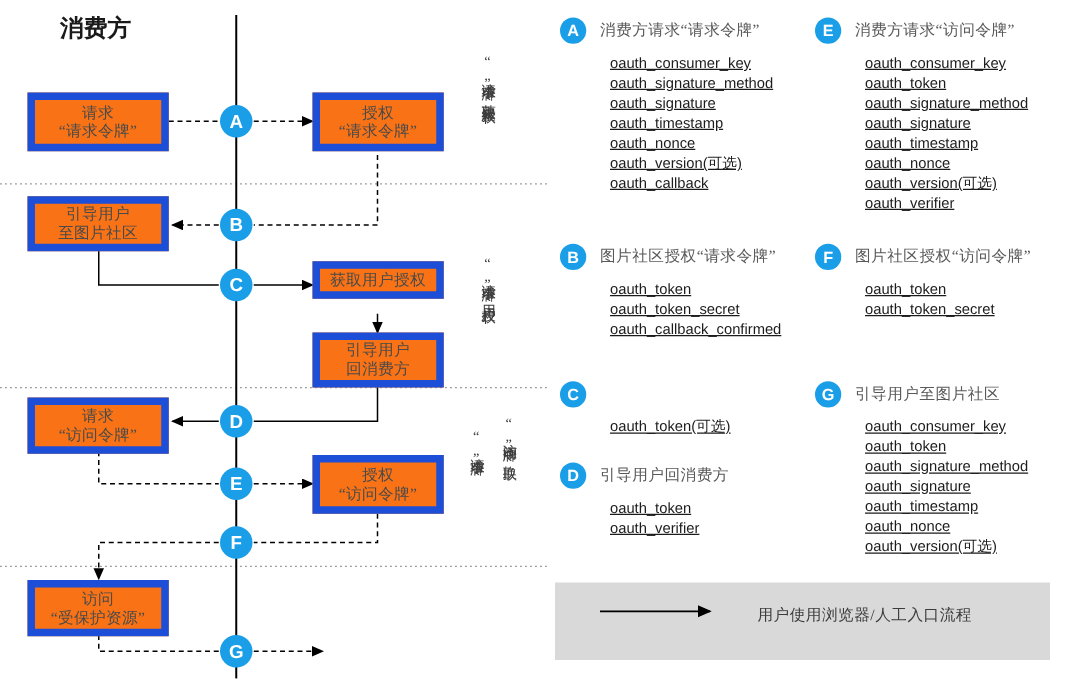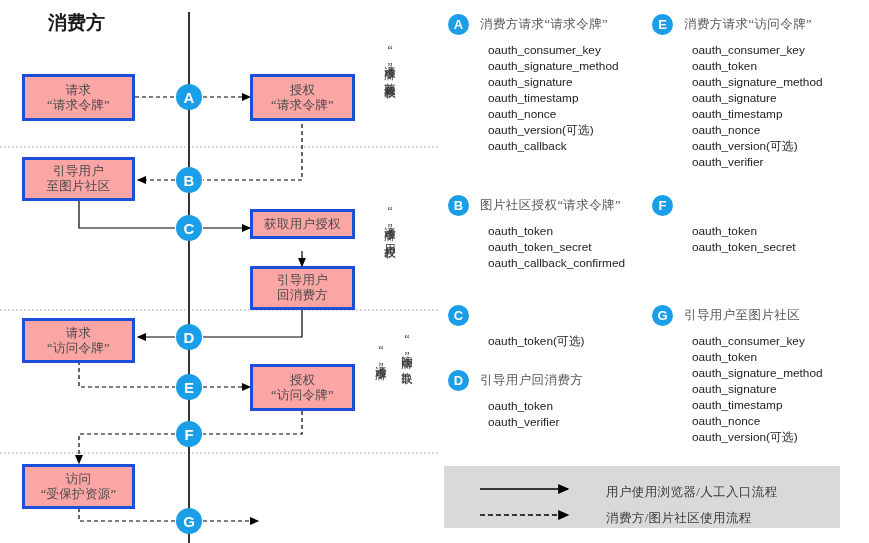--- a/index.html
+++ b/index.html
@@ -25,22 +25,22 @@
     font-family: Liberation Mono, monospace;
     font-size: 19px;
     font-weight: 700;
     color: #1a1a1a;
     white-space: nowrap;
     text-align: center;
   }
 
   .node {
     position: absolute;
-    border: 3px solid #1d4ed8;
-    background: #fca5a5;
+    border: 6px solid #1d4ed8;
+    background: #f97316;
     color: #4a4a4a;
     font-size: 12.5px;
     line-height: 15px;
     text-align: center;
     display: flex;
     align-items: center;
     justify-content: center;
     letter-spacing: .3px;
   }
   .node span { display: block; }
@@ -85,21 +85,21 @@
     line-height: 1;
   }
   .grp-title {
     position: absolute; left: 32px; top: 2px;
     font-size: 12.5px; color: #59595b; white-space: nowrap;
     letter-spacing: .4px;
   }
   .grp-list {
     margin: 0; padding: 0 0 0 40px; list-style: none;
     font-family: "Liberation Sans", "DejaVu Sans", sans-serif;
-    font-size: 11.8px; line-height: 16px; color: #1c1c1c;
+    font-size: 11.8px; line-height: 16px; color: #1c1c1c; text-decoration: underline;
   }
   .grp-list li { white-space: nowrap; }
 
   
   #legend {
     position: absolute;
     left: 444px; top: 466px;
     width: 396px; height: 62px;
     background: #d9d9d9;
   }
@@ -288,20 +288,21 @@
         <li>oauth_timestamp</li>
         <li>oauth_nonce</li>
         <li>oauth_version(可选)</li>
         <li>oauth_verifier</li>
       </ul>
     </div>
 
     <div class="grp" style="left:212px; top:195px; width:215px;">
       <div class="grp-head">
         <div class="grp-badge">F</div>
+        <div class="grp-title">图片社区授权“访问令牌”</div>
       </div>
       <ul class="grp-list">
         <li>oauth_token</li>
         <li>oauth_token_secret</li>
       </ul>
     </div>
 
     <div class="grp" style="left:212px; top:305px; width:215px;">
       <div class="grp-head">
         <div class="grp-badge">G</div>
@@ -324,26 +325,15 @@
       <svg class="lg-arrow" width="100" height="14">
         <defs>
           <marker id="ah2" markerWidth="9" markerHeight="9" refX="7" refY="3.5" orient="auto">
             <path d="M0,0 L8,3.5 L0,7 z" fill="#000"></path>
           </marker>
         </defs>
         <line x1="2" y1="7" x2="90" y2="7" stroke="#000" stroke-width="1.4" marker-end="url(#ah2)"></line>
       </svg>
       <div class="lg-text">用户使用浏览器/人工入口流程</div>
     </div>
-    <div class="lg-row" style="top:42px;">
-      <svg class="lg-arrow" width="100" height="14">
-        <defs>
-          <marker id="ah3" markerWidth="9" markerHeight="9" refX="7" refY="3.5" orient="auto">
-            <path d="M0,0 L8,3.5 L0,7 z" fill="#000"></path>
-          </marker>
-        </defs>
-        <line x1="2" y1="7" x2="90" y2="7" stroke="#000" stroke-width="1.4" stroke-dasharray="5,3" marker-end="url(#ah3)"></line>
-      </svg>
-      <div class="lg-text">消费方/图片社区使用流程</div>
-    </div>
   </div>
 
 </div>
 
 </body></html>

